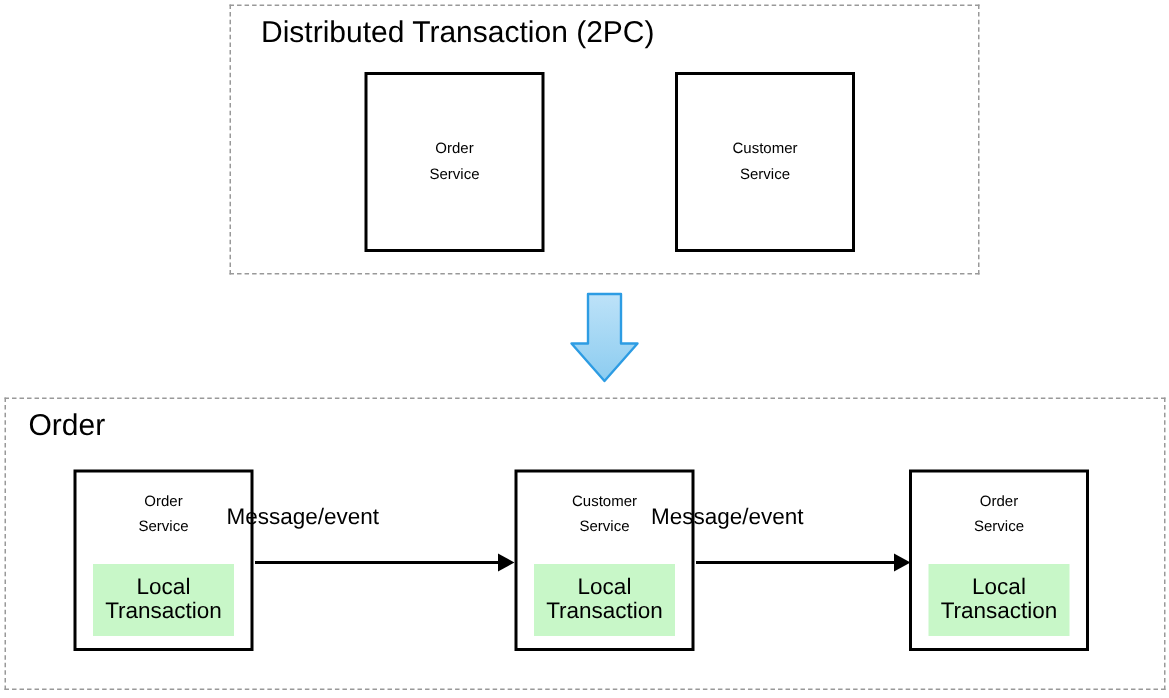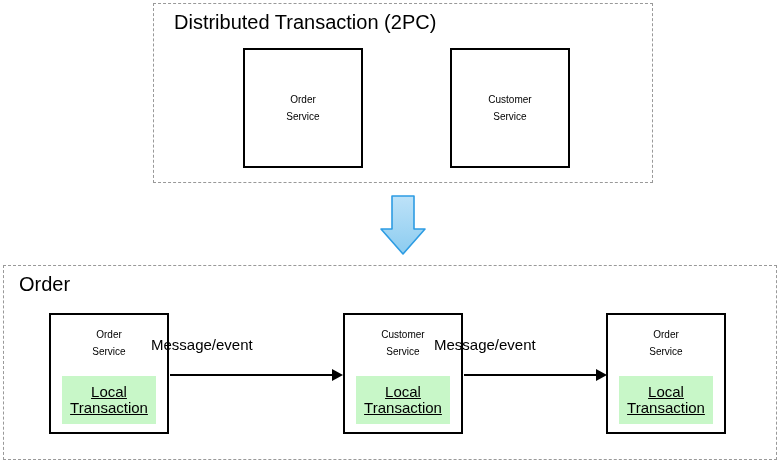--- a/index.html
+++ b/index.html
@@ -62,21 +62,20 @@
   .local-tx {
     position: absolute;
     left: 11px; top: 61px;
     width: 94px; height: 48px;
     background: var(--local_transaction_fill, #c8f7c8);
     display: flex; align-items: center; justify-content: center;
     text-align: center;
     font-size: 15px;
     line-height: 16px;
     white-space: pre-line;
-    text-decoration: underline;
   }
 
   
   .edge-line {
     position: absolute;
     height: 2px;
     background: var(--box_border, #000);
     top: 108px;
   }
   .edge-line.e0 { left: 166px; width: 164px; }

